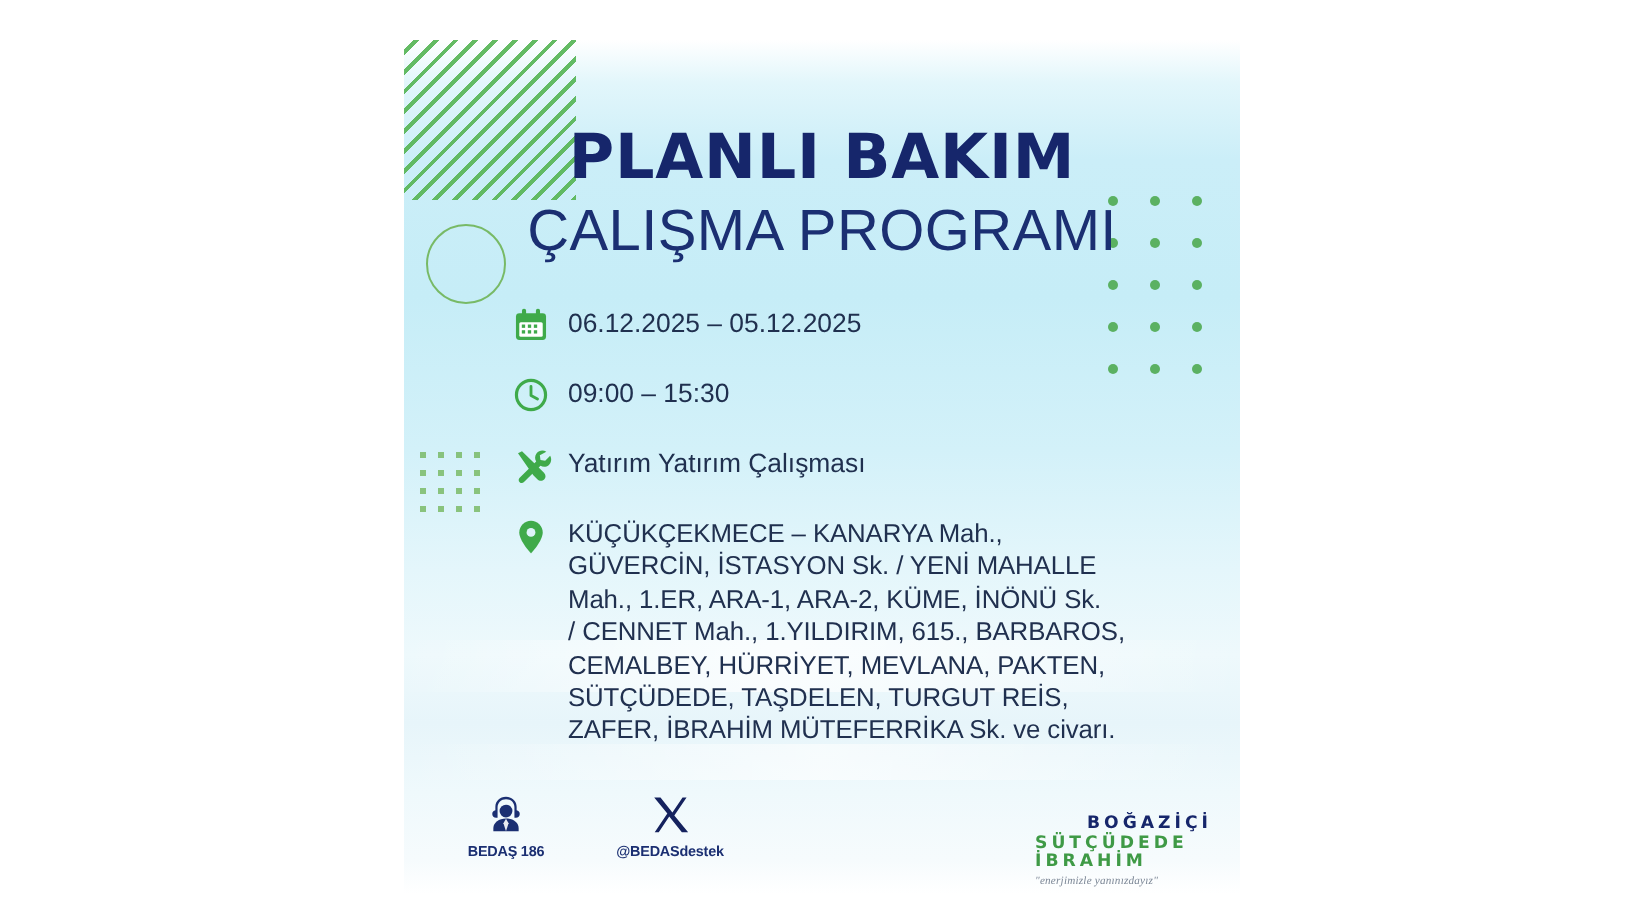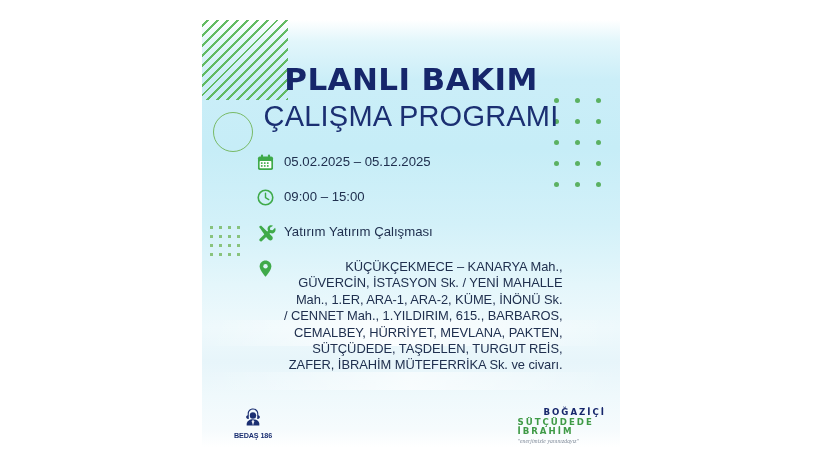--- a/index.html
+++ b/index.html
@@ -175,36 +175,35 @@
     color: #20304f;
     line-height: 15.6px;
     padding-top: 1px;
     white-space: pre-line;
   }
   #row-address { margin-bottom: 0; }
   #row-address .txt {
     font-size: 12.9px;
     line-height: 16.4px;
     letter-spacing: -0.05px;
-    text-align: right;
   }
   #row-address .ico { padding-top: 1px; }
 
   
   #footer {
     position: absolute;
     left: 0;
     top: 368px;
     width: 418px;
     height: 59px;
   }
   #contacts {
     position: absolute;
     left: 16px;
-    top: 14px;
+    top: 4px;
     display: flex;
     gap: 12px;
     align-items: center;
   }
   .contact {
     width: 70px;
     text-align: center;
   }
   .contact .cico {
     height: 26px;
@@ -313,31 +312,31 @@
               <rect x="10.0" y="11.7" width="2.1" height="2.1"></rect>
               <rect x="13.8" y="11.7" width="2.1" height="2.1"></rect>
               <rect x="6.2" y="15.3" width="2.1" height="2.1"></rect>
               <rect x="10.0" y="15.3" width="2.1" height="2.1"></rect>
               <rect x="13.8" y="15.3" width="2.1" height="2.1"></rect>
             </g>
             <rect x="6.3" y="1.8" width="2.6" height="5" rx="1.2" fill="#3faa4a"></rect>
             <rect x="15.1" y="1.8" width="2.6" height="5" rx="1.2" fill="#3faa4a"></rect>
           </svg>
         </span>
-        <span class="txt">05.02.2025 – 05.12.2025</span>
+        <span class="txt">06.12.2025 – 05.12.2025</span>
       </div>
 
       <div class="info-row">
         <span class="ico">
           <svg width="19" height="19" viewBox="0 0 24 24">
             <circle cx="12" cy="12" r="9.2" fill="none" stroke="#3faa4a" stroke-width="2"></circle>
             <path d="M12 6.6 V12.3 L16.1 14.6" fill="none" stroke="#3faa4a" stroke-width="1.8" stroke-linecap="round" stroke-linejoin="round"></path>
           </svg>
         </span>
-        <span class="txt">09:00 – 15:00</span>
+        <span class="txt">09:00 – 15:30</span>
       </div>
 
       <div class="info-row">
         <span class="ico">
           <svg width="20" height="20" viewBox="0 0 24 24">
             <path d="M3.6 4.4 L6.0 3.1 L16.8 13.6 L19.2 16.0 C20.4 17.2 20.4 19.0 19.3 20.1 C18.2 21.2 16.4 21.2 15.2 20.0 L12.8 17.6 L3.6 4.4 Z" fill="#3faa4a"></path>
             <path d="M20.6 3.4 C18.7 2.2 16.2 2.6 14.8 4.3 C13.6 5.8 13.6 7.8 14.5 9.3 L4.6 19.0 C3.8 19.8 3.8 21.0 4.6 21.7 C5.3 22.4 6.5 22.4 7.2 21.6 L17.1 11.9 C18.6 12.8 20.6 12.7 22.0 11.5 C23.6 10.1 24.0 7.7 22.9 5.8 L19.9 8.8 L17.1 8.4 L16.7 5.6 L20.6 3.4 Z" fill="#3faa4a"></path>
           </svg>
         </span>
         <span class="txt">Yatırım Yatırım Çalışması</span>
@@ -371,20 +370,28 @@
               <path d="M12 2.6 C8.6 2.6 6.2 5.0 6.2 8.1 L6.2 10.0 C5.2 10.2 4.5 11.0 4.5 12.0 C4.5 13.2 5.4 14.1 6.6 14.1 L7.4 14.1 L7.4 8.4 C7.4 5.8 9.4 3.9 12 3.9 C14.6 3.9 16.6 5.8 16.6 8.4 L16.6 14.1 L17.4 14.1 C18.6 14.1 19.5 13.2 19.5 12.0 C19.5 11.0 18.8 10.2 17.8 10.0 L17.8 8.1 C17.8 5.0 15.4 2.6 12 2.6 Z" fill="#1b2f72"></path>
               <circle cx="12" cy="10.4" r="3.5" fill="#1b2f72"></circle>
               <path d="M12 14.4 C8.2 14.4 5.1 16.7 5.1 19.6 L5.1 21.4 L18.9 21.4 L18.9 19.6 C18.9 16.7 15.8 14.4 12 14.4 Z" fill="#1b2f72"></path>
               <path d="M12 14.6 L10.6 17.0 L12 21.4 L13.4 17.0 Z" fill="#ffffff" opacity=".9"></path>
             </svg>
           </span>
           <div class="clabel">BEDAŞ 186</div>
         </div>
 
 
+        <div class="contact">
+          <span class="cico">
+            <svg width="21" height="21" viewBox="0 0 24 24">
+              <path d="M2.4 2.0 L9.9 11.1 L2.7 21.9 L5.0 21.9 L11.0 12.9 L18.2 21.9 L21.8 21.9 L13.9 12.3 L20.9 2.0 L18.6 2.0 L12.8 10.5 L6.0 2.0 Z" fill="#15225e"></path>
+            </svg>
+          </span>
+          <div class="clabel">@BEDASdestek</div>
+        </div>
 
       </div>
 
       <div id="brand">
         <div class="brand-line" id="brand-l1">BOĞAZİÇİ</div>
         <div class="brand-line" id="brand-l2">SÜTÇÜDEDE</div>
         <div class="brand-line" id="brand-l3">İBRAHİM</div>
         <div id="brand-tag">"enerjimizle yanınızdayız"</div>
       </div>
 

